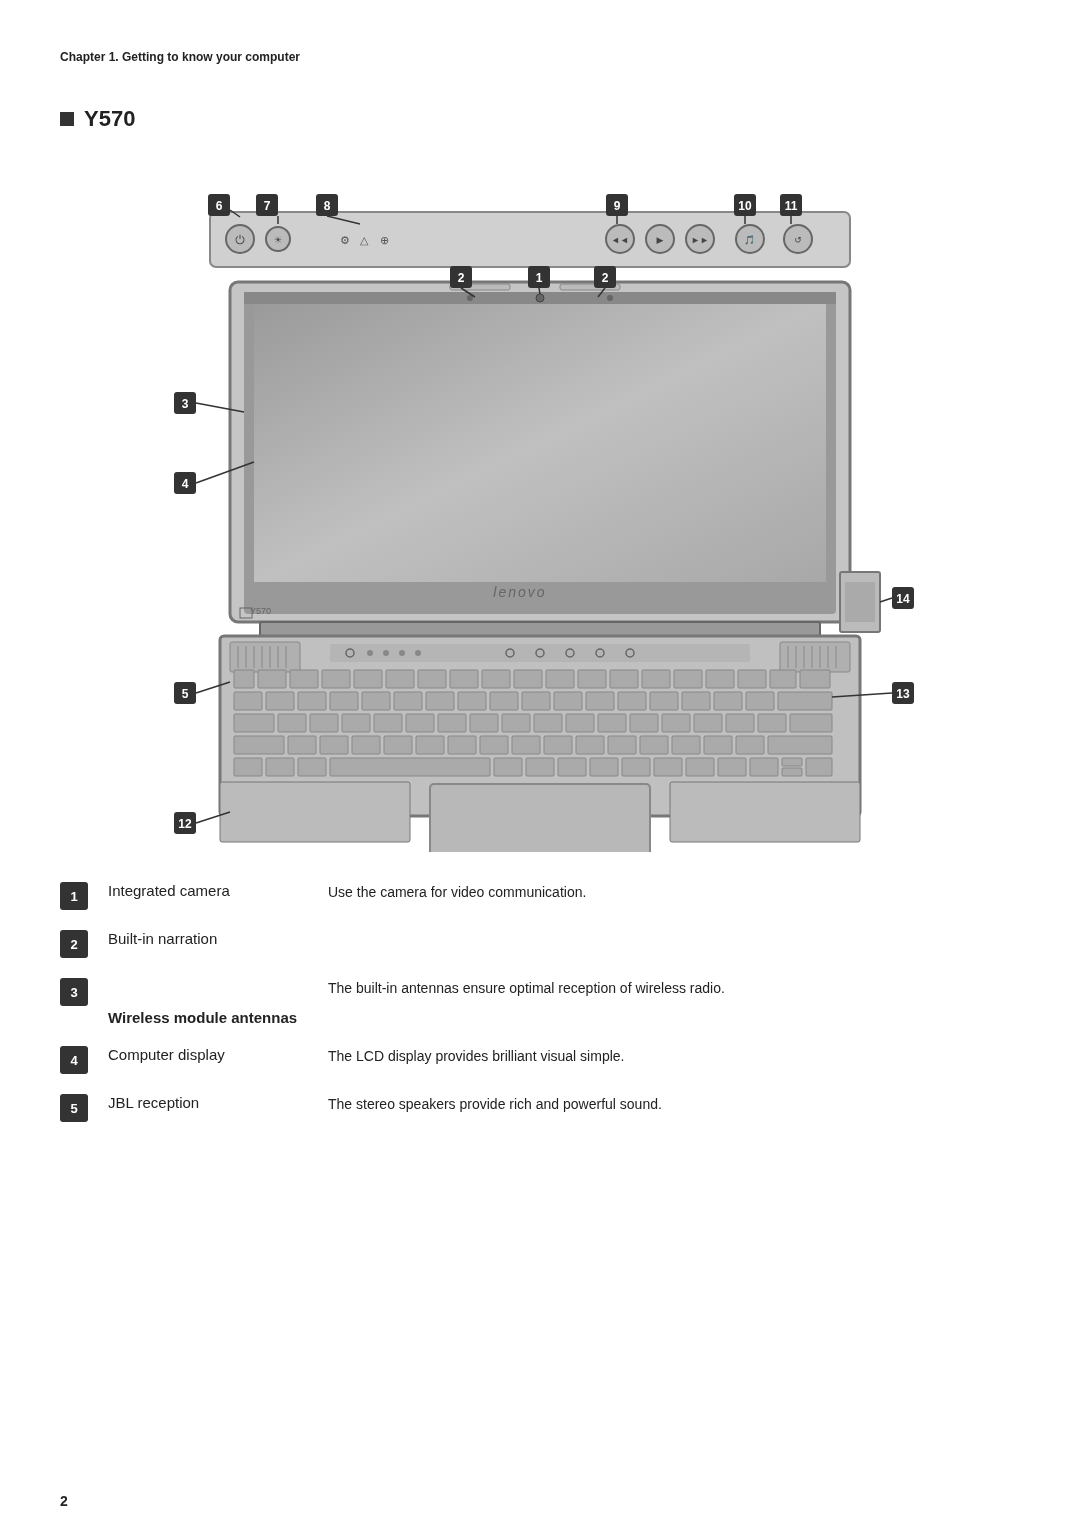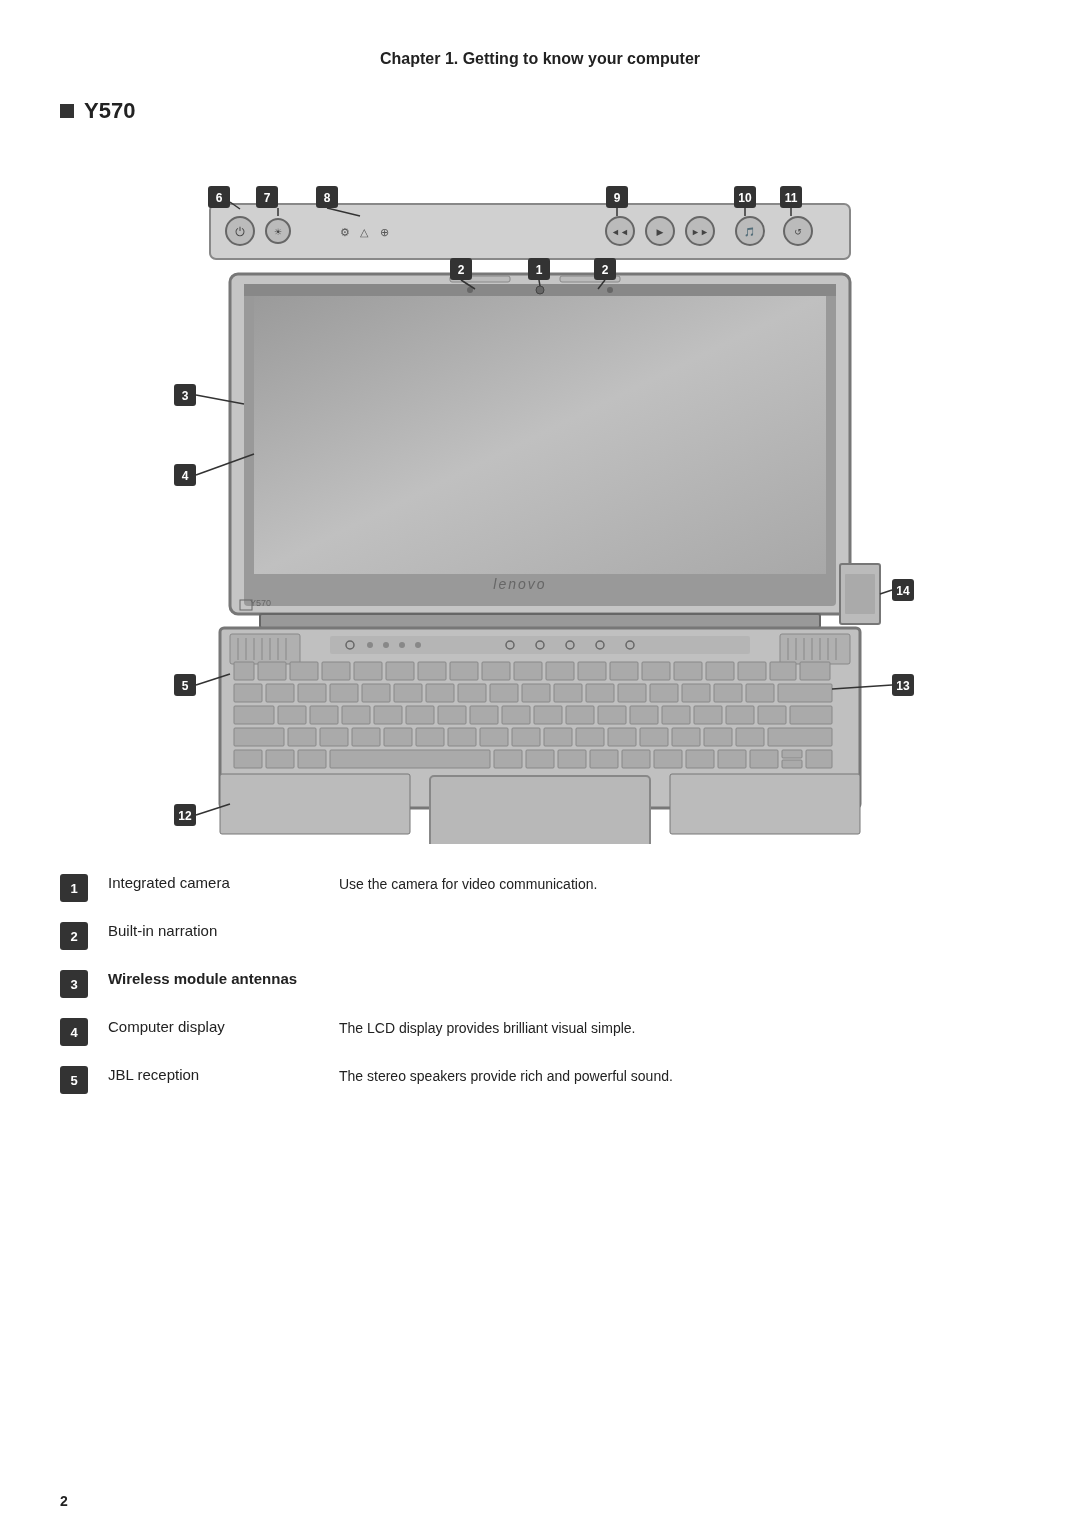--- a/index.html
+++ b/index.html
@@ -5,25 +5,24 @@
     * { margin: 0; padding: 0; box-sizing: border-box; }
     body {
       background: #fff;
       font-family: Arial, Helvetica, sans-serif;
       width: 1080px;
       min-height: 1529px;
       padding: 40px 60px;
       color: #222;
     }
     .chapter-title {
-      font-size: 16px;
+      font-size: 12px;
       font-weight: bold;
-      margin-bottom: 30px;
+      margin-bottom: 42px;
       margin-top: 10px;
-      text-align: center;
     }
     .model-title {
       display: flex;
       align-items: center;
       gap: 10px;
       font-size: 22px;
       font-weight: bold;
       margin-bottom: 20px;
     }
     .model-title::before {
@@ -66,21 +65,20 @@
     .desc-label {
       font-weight: normal;
       font-size: 15px;
       min-width: 200px;
       flex-shrink: 0;
     }
     .desc-text {
       font-size: 14px;
       line-height: 1.5;
       color: #222;
-      margin-left: 11px;
     }
     .page-num {
       position: absolute;
       bottom: 20px;
       left: 60px;
       font-size: 14px;
       font-weight: bold;
     }
     
     .diagram-svg {
@@ -369,23 +367,24 @@
     <div class="desc-text">Use the camera for video communication.</div>
   </div>
 
   <div class="desc-item">
     <div class="desc-num">2</div>
     <div class="desc-label">Built-in narration</div>
   </div>
 
   <div class="desc-item">
     <div class="desc-num">3</div>
-    <div class="desc-label" style="font-weight:bold; font-size:15px; min-width:200px; flex-shrink:0;">
+    <div class="desc-label" style="font-weight:bold; font-size:15px; min-width:200px; flex-shrink:0;margin-top:31px;">
       <span>Wireless module antennas</span>
     </div>
+    <div class="desc-text">The built-in antennas ensure optimal reception of wireless radio.</div>
   </div>
 
   <div class="desc-item">
     <div class="desc-num">4</div>
     <div class="desc-label">Computer display</div>
     <div class="desc-text">The LCD display provides brilliant visual simple.</div>
   </div>
 
   <div class="desc-item">
     <div class="desc-num">5</div>

